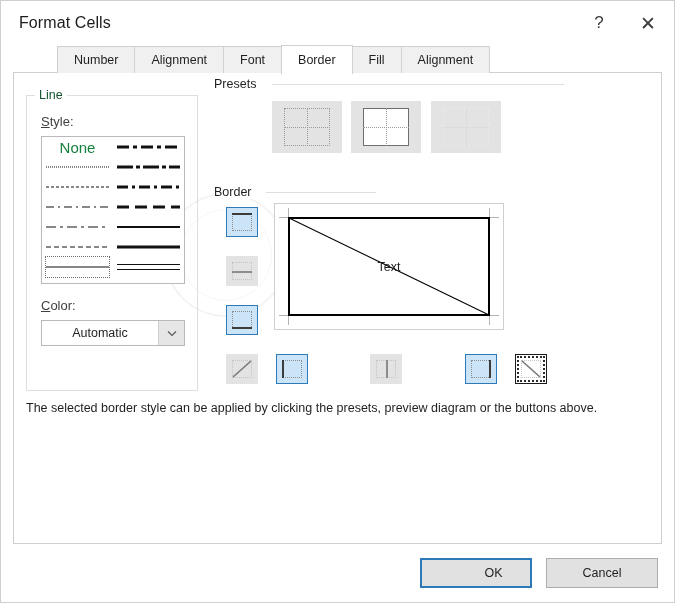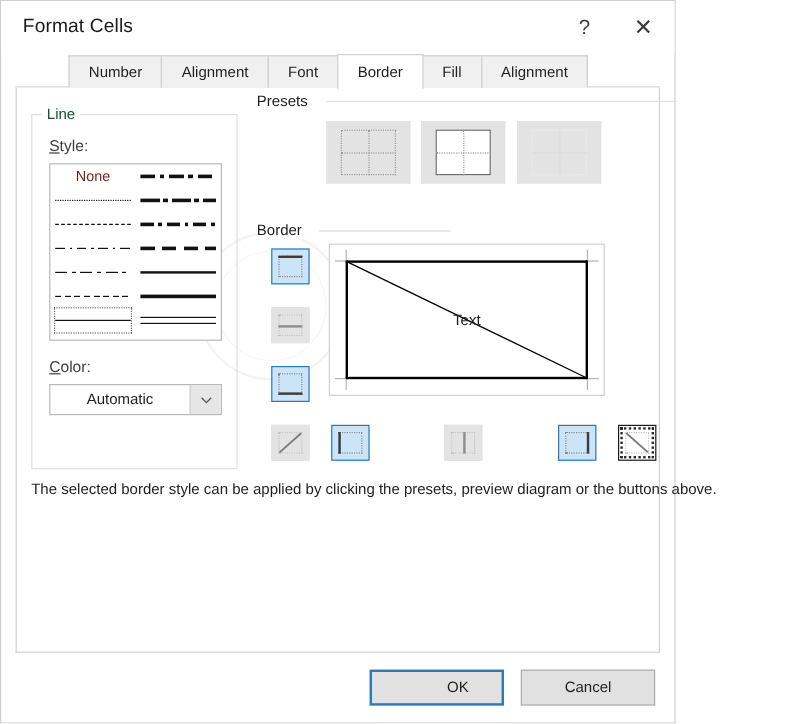--- a/index.html
+++ b/index.html
@@ -6,21 +6,21 @@
   body{
     width:675px;height:603px;
     background:#ffffff;
     font-family:"Liberation Sans", sans-serif;
     font-size:13px;
     color:#1a1a1a;
     overflow:hidden;
     position:relative;
   }
   .dialog{
-    position:absolute;left:0;top:0;width:563px;height:603px;
+    position:absolute;left:0;top:0;width:675px;height:603px;
     background:#ffffff;
     border:1px solid #cfcfcf;
     box-sizing:border-box;
     display:flex;flex-direction:column;
   }
   
   .titlebar{
     height:44px;flex:0 0 44px;
     display:flex;align-items:center;
     background:#ffffff;
@@ -106,21 +106,21 @@
   .stylecol{width:50%;box-sizing:border-box;position:relative;}
   .styleitem{
     height:20px;position:relative;
     display:flex;align-items:center;justify-content:center;
     box-sizing:border-box;
     margin:0 4px;
   }
   .styleitem.sel{
     outline:1px dotted #6b6b6b;outline-offset:0px;
   }
-  .styleitem .lbl{font-size:12px;color:#7f1d1d;}
+  .styleitem .lbl{font-size:15px;color:#15803d;}
   .linesample{width:100%;height:10px;position:relative;}
   .linesample i{
     position:absolute;left:0;right:0;top:50%;transform:translateY(-50%);
     display:block;
   }
   
   .combo{
     position:absolute;
     height:26px;background:#ffffff;border:1px solid #b9b9b9;
     box-sizing:border-box;display:flex;align-items:center;

